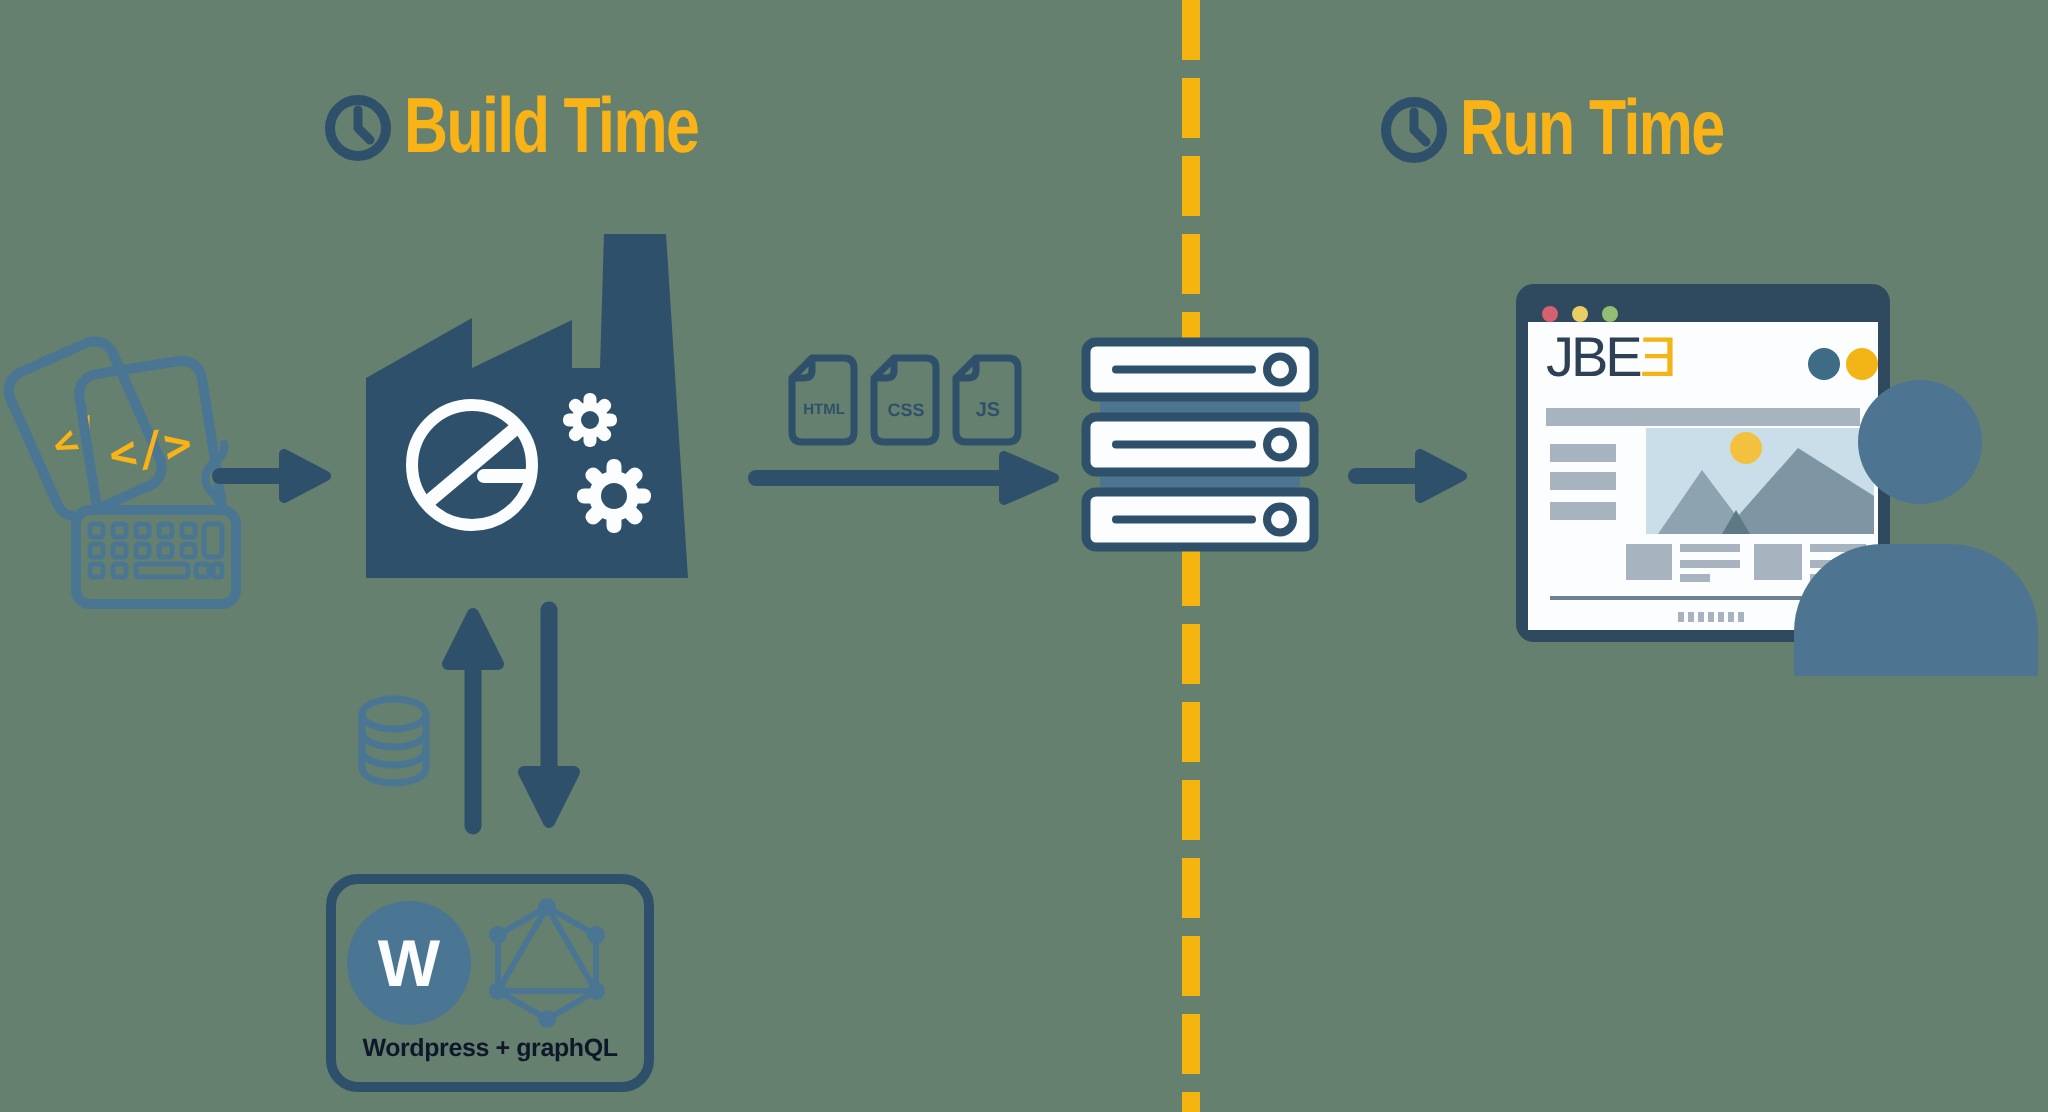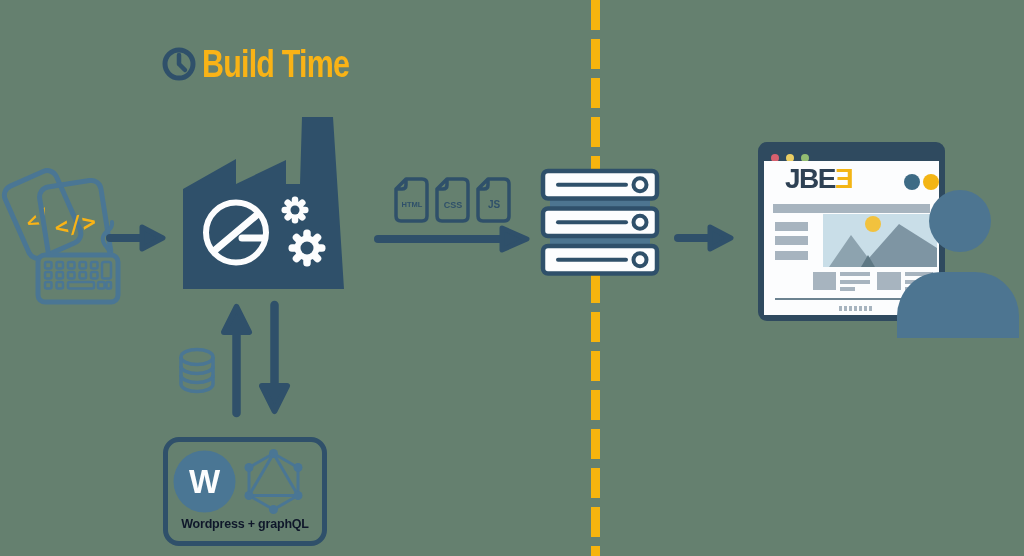--- a/index.html
+++ b/index.html
@@ -26,21 +26,21 @@
   svg text{font-family:"Liberation Sans","DejaVu Sans",sans-serif;}
   .code-glyph{font-family:"DejaVu Sans Mono",monospace; font-weight:bold; fill:#F9B316;}
   .file-label{font-weight:bold; fill:#2F506A;}
   
   .browser{
     left:758px; top:142px; width:187px; height:179px; box-sizing:border-box;
     background:#2F4A5F; border-radius:9px; padding:19px 6px 6px 6px;
   }
   .dot{width:8px;height:8px;border-radius:50%;display:inline-block;}
   .browser-inner{position:relative; width:175px; height:154px; background:#FCFDFE; overflow:hidden;}
-  .logo{font-size:28px; font-weight:700; letter-spacing:-1.5px; line-height:28px; white-space:nowrap;margin-left:12px;}
+  .logo{font-size:28px; font-weight:400; letter-spacing:-1.5px; line-height:28px; white-space:nowrap;}
   .logo .main{color:#2E4154;} .logo .accent{color:#F3B515;}
   .gbar{background:#A7B4BF; position:absolute;}
   .hr-line{position:absolute; background:#6B8290;}
   .dotted-bar{position:absolute; background:repeating-linear-gradient(90deg,#A7B4BF 0 3px,#FCFDFE 3px 5px);}
   
   .person-head{left:929px; top:190px; width:62px; height:62px; border-radius:50%; background:#4D7591;}
   .person-body{left:897px; top:272px; width:122px; height:66px; border-radius:44px 44px 0 0; background:#4D7591;}
   
   .wp-box{
     left:163px; top:437px; width:164px; height:109px; box-sizing:border-box;
@@ -59,20 +59,27 @@
   <div class="abs divider"></div>
 
   <div class="abs header z2" style="left:161px; top:46px;justify-content:center;">
     <svg width="36" height="36" viewBox="0 0 36 36">
       <circle cx="18" cy="18" r="14" fill="none" stroke="#2F506A" stroke-width="5"></circle>
       <path d="M18,18 V9 M18,18 L24,24" fill="none" stroke="#2F506A" stroke-width="4.5" stroke-linecap="round"></path>
     </svg>
     <span class="title-text">Build Time</span>
   </div>
 
+  <div class="abs header z2" style="left:689px; top:47px;">
+    <svg width="36" height="36" viewBox="0 0 36 36">
+      <circle cx="18" cy="18" r="14" fill="none" stroke="#2F506A" stroke-width="5"></circle>
+      <path d="M18,18 V9 M18,18 L24,24" fill="none" stroke="#2F506A" stroke-width="4.5" stroke-linecap="round"></path>
+    </svg>
+    <span class="title-text">Run Time</span>
+  </div>
 
   <svg class="abs z2" style="left:2px; top:158px;" width="126" height="148" viewBox="0 0 126 148">
     <g transform="rotate(-24 40 60)">
       <rect x="14" y="18" width="56" height="78" rx="10" fill="none" stroke="#4A7694" stroke-width="5"></rect>
       <text x="36" y="66" text-anchor="middle" class="code-glyph" font-size="20">&lt;/</text>
     </g>
     <g transform="rotate(-9 75 65)">
       <rect x="42" y="25" width="62" height="82" rx="10" fill="none" stroke="#4A7694" stroke-width="5"></rect>
       <text x="73" y="74" text-anchor="middle" class="code-glyph" font-size="23">&lt;/&gt;</text>
     </g>

